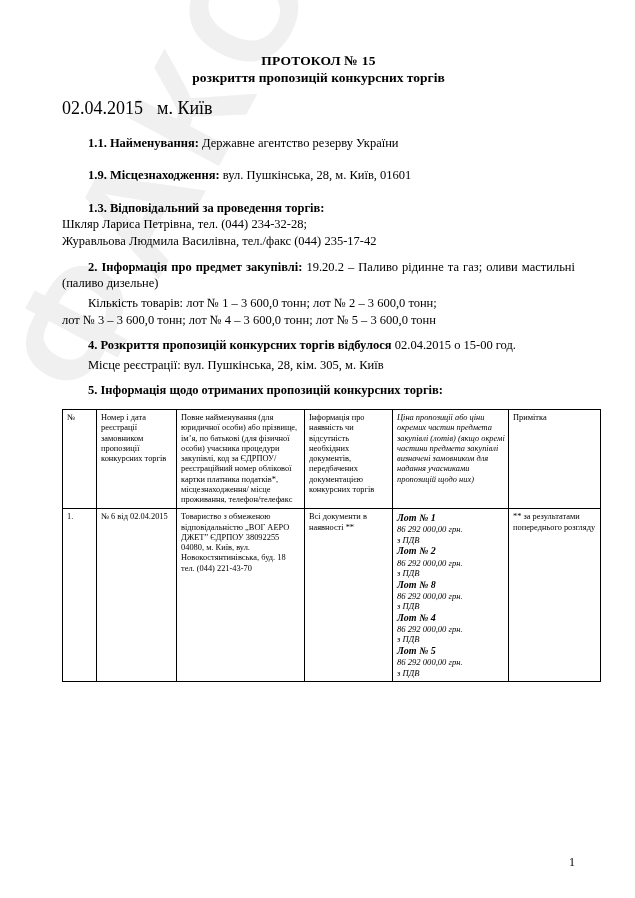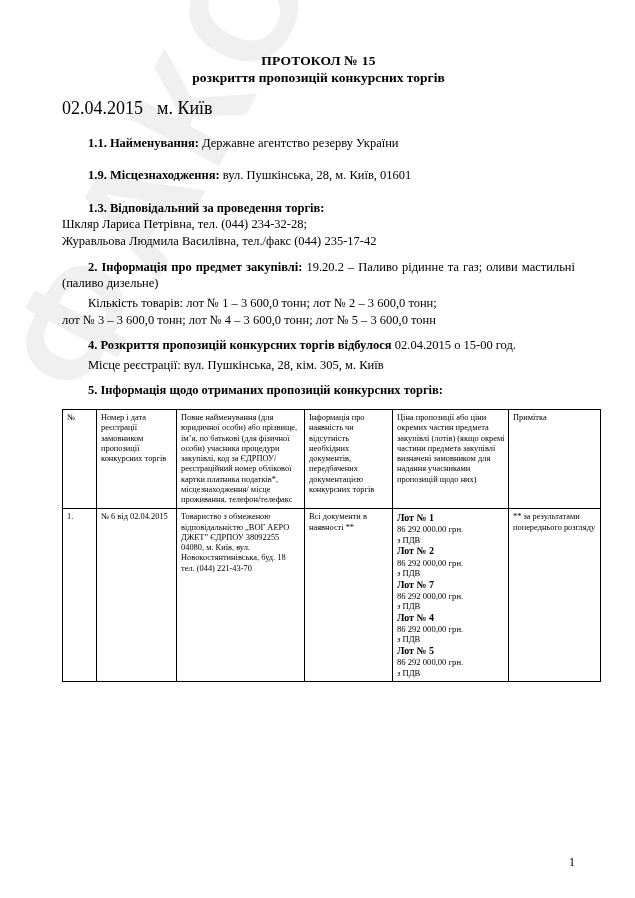--- a/index.html
+++ b/index.html
@@ -87,21 +87,21 @@
     font-size: 8.4px;
     line-height: 1.22;
   }
   .tbl td.h {
     font-size: 8.4px;
   }
   .c0 { width: 26px; }
   .c1 { width: 72px; }
   .c2 { width: 120px; }
   .c3 { width: 80px; }
-  .c4 { width: 108px; }
+  .c4 { width: 108px; font-style: italic; }
   .c5 { width: 84px; }
   .lot-title { font-weight: bold; font-size: 10px; }
   .lot-line { font-size: 8.6px; }
   .pagenum {
     position: absolute;
     right: 60px;
     bottom: 28px;
     font-size: 12px;
     z-index: 1;
   }
@@ -177,21 +177,21 @@
               <div class="lot-title">Лот № 1</div>
               <div class="lot-line">86 292 000,00  грн.</div>
               <div class="lot-line">з ПДВ</div>
             </div>
             <div>
               <div class="lot-title">Лот № 2</div>
               <div class="lot-line">86 292 000,00    грн.</div>
               <div class="lot-line">з ПДВ</div>
             </div>
             <div>
-              <div class="lot-title">Лот № 7</div>
+              <div class="lot-title">Лот № 8</div>
               <div class="lot-line">86 292 000,00    грн.</div>
               <div class="lot-line">з ПДВ</div>
             </div>
             <div>
               <div class="lot-title">Лот № 4</div>
               <div class="lot-line">86 292 000,00    грн.</div>
               <div class="lot-line">з ПДВ</div>
             </div>
             <div>
               <div class="lot-title">Лот № 5</div>

